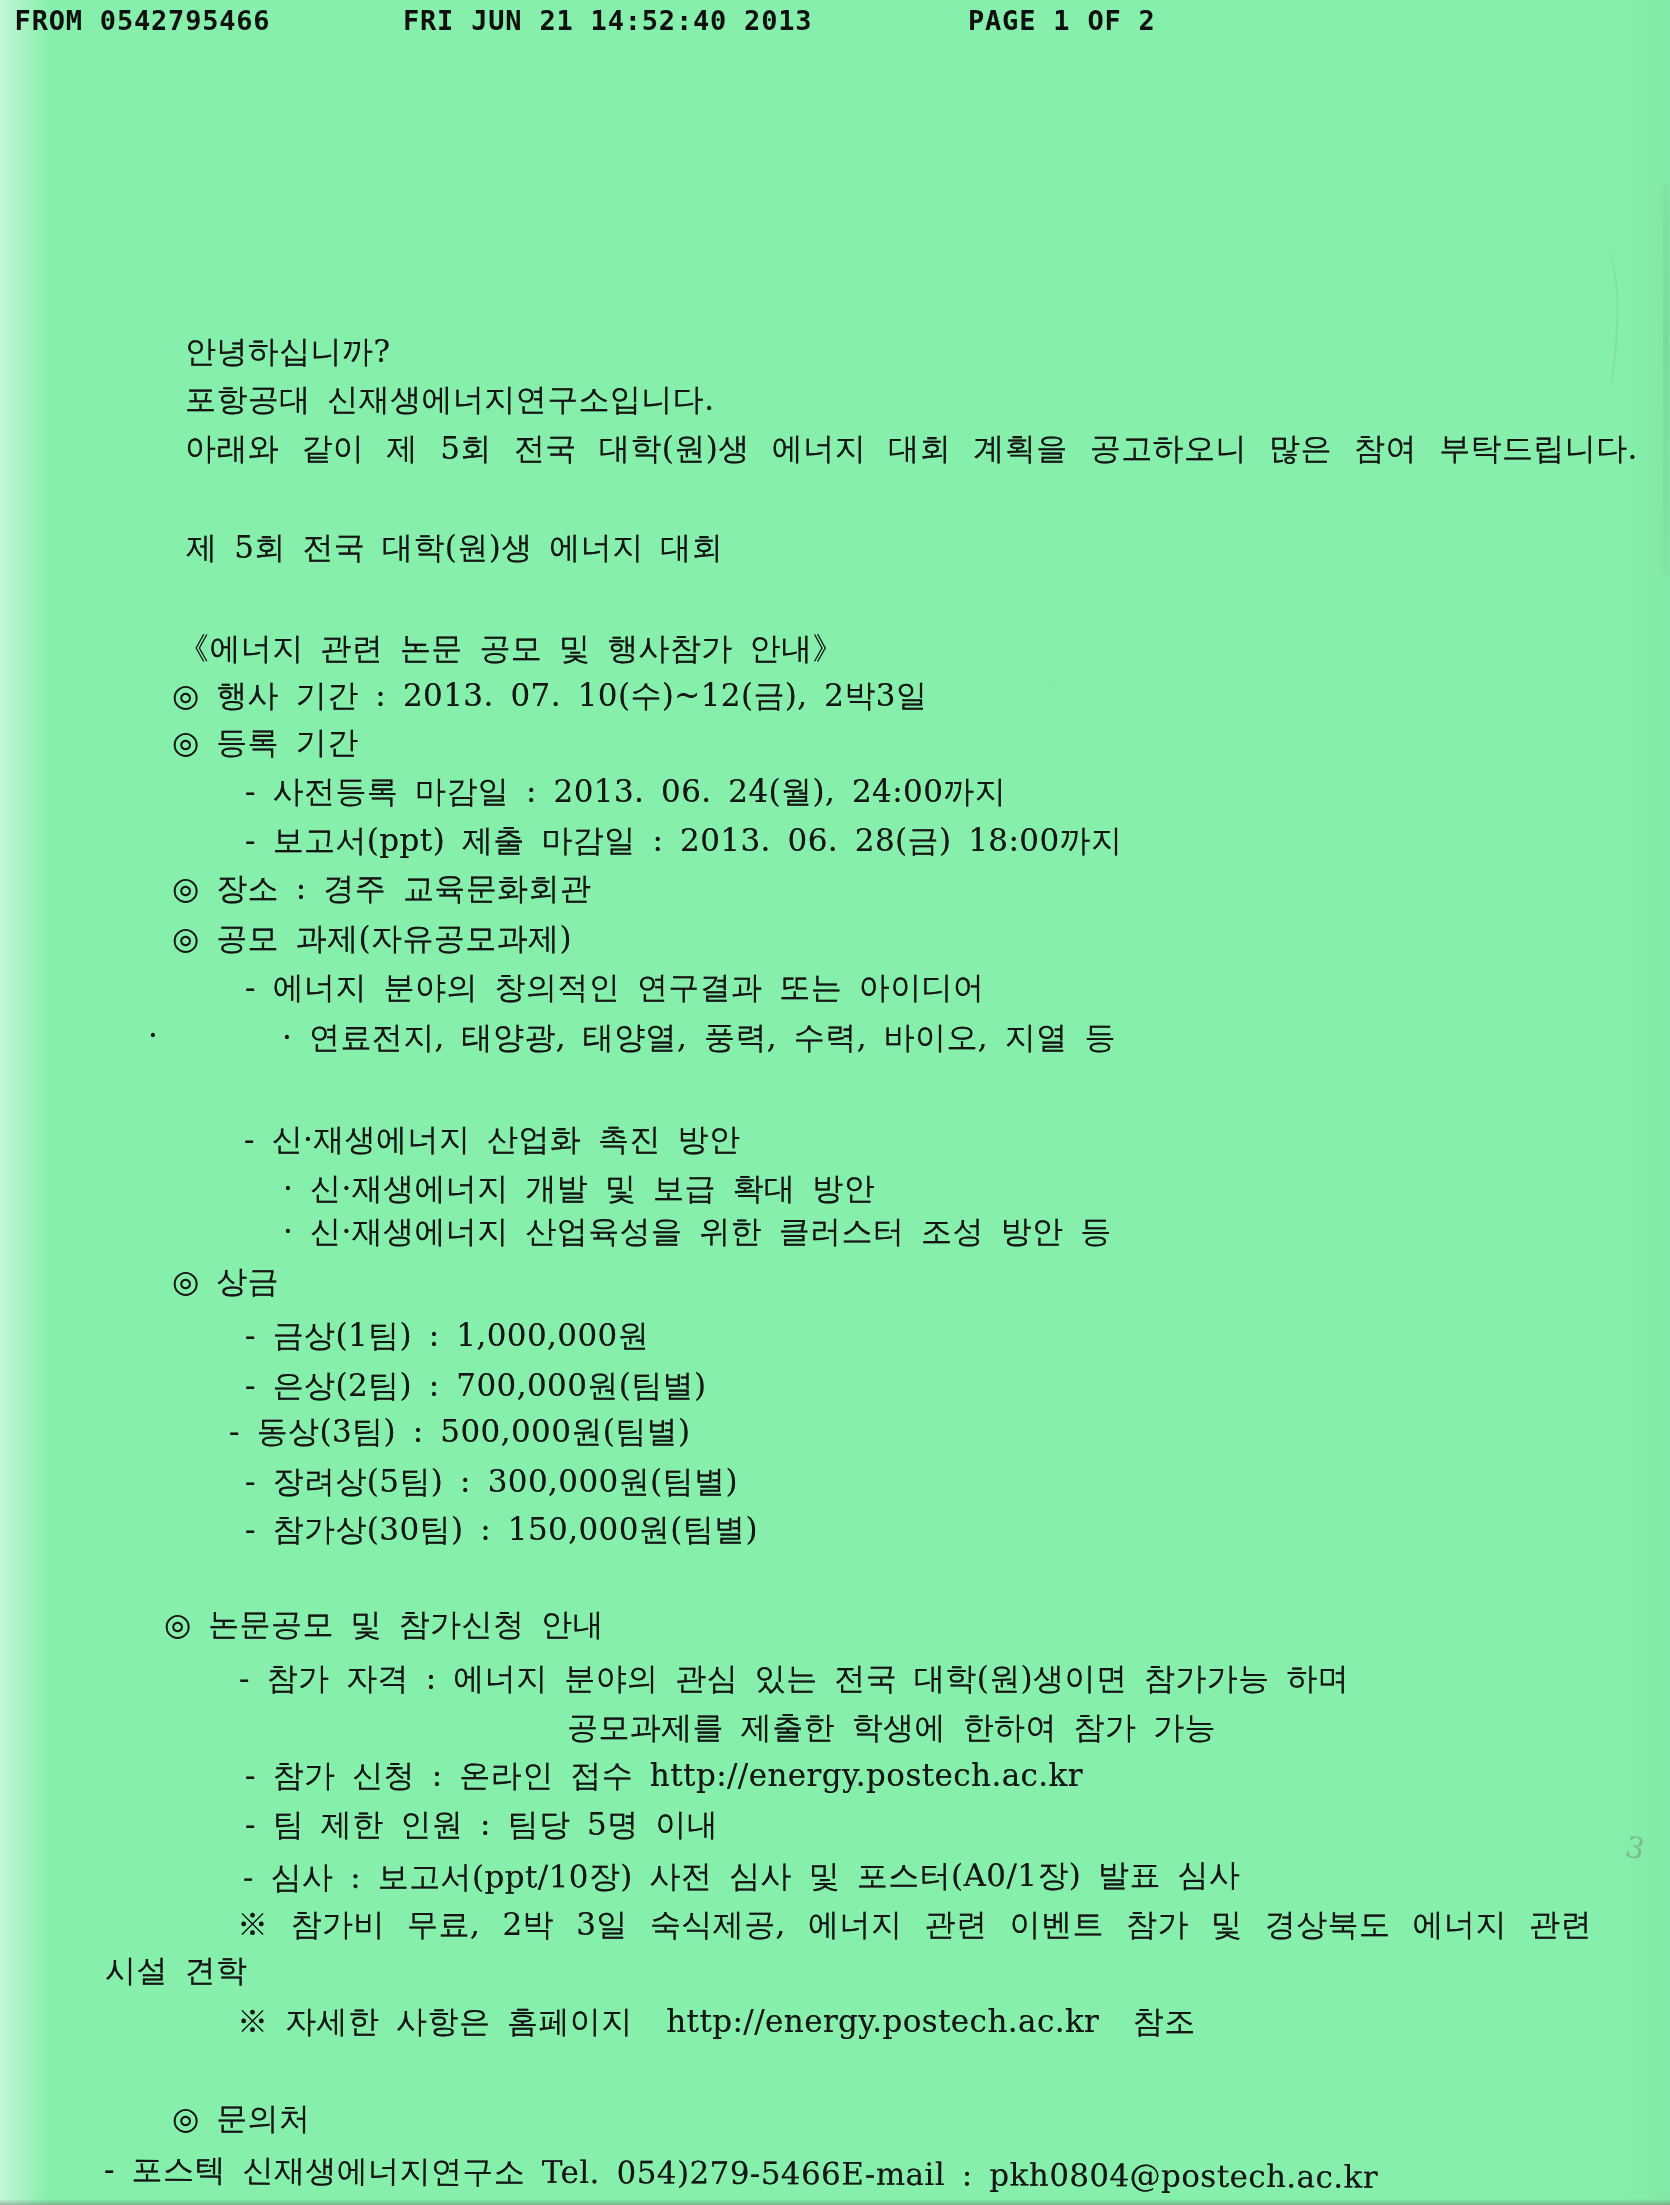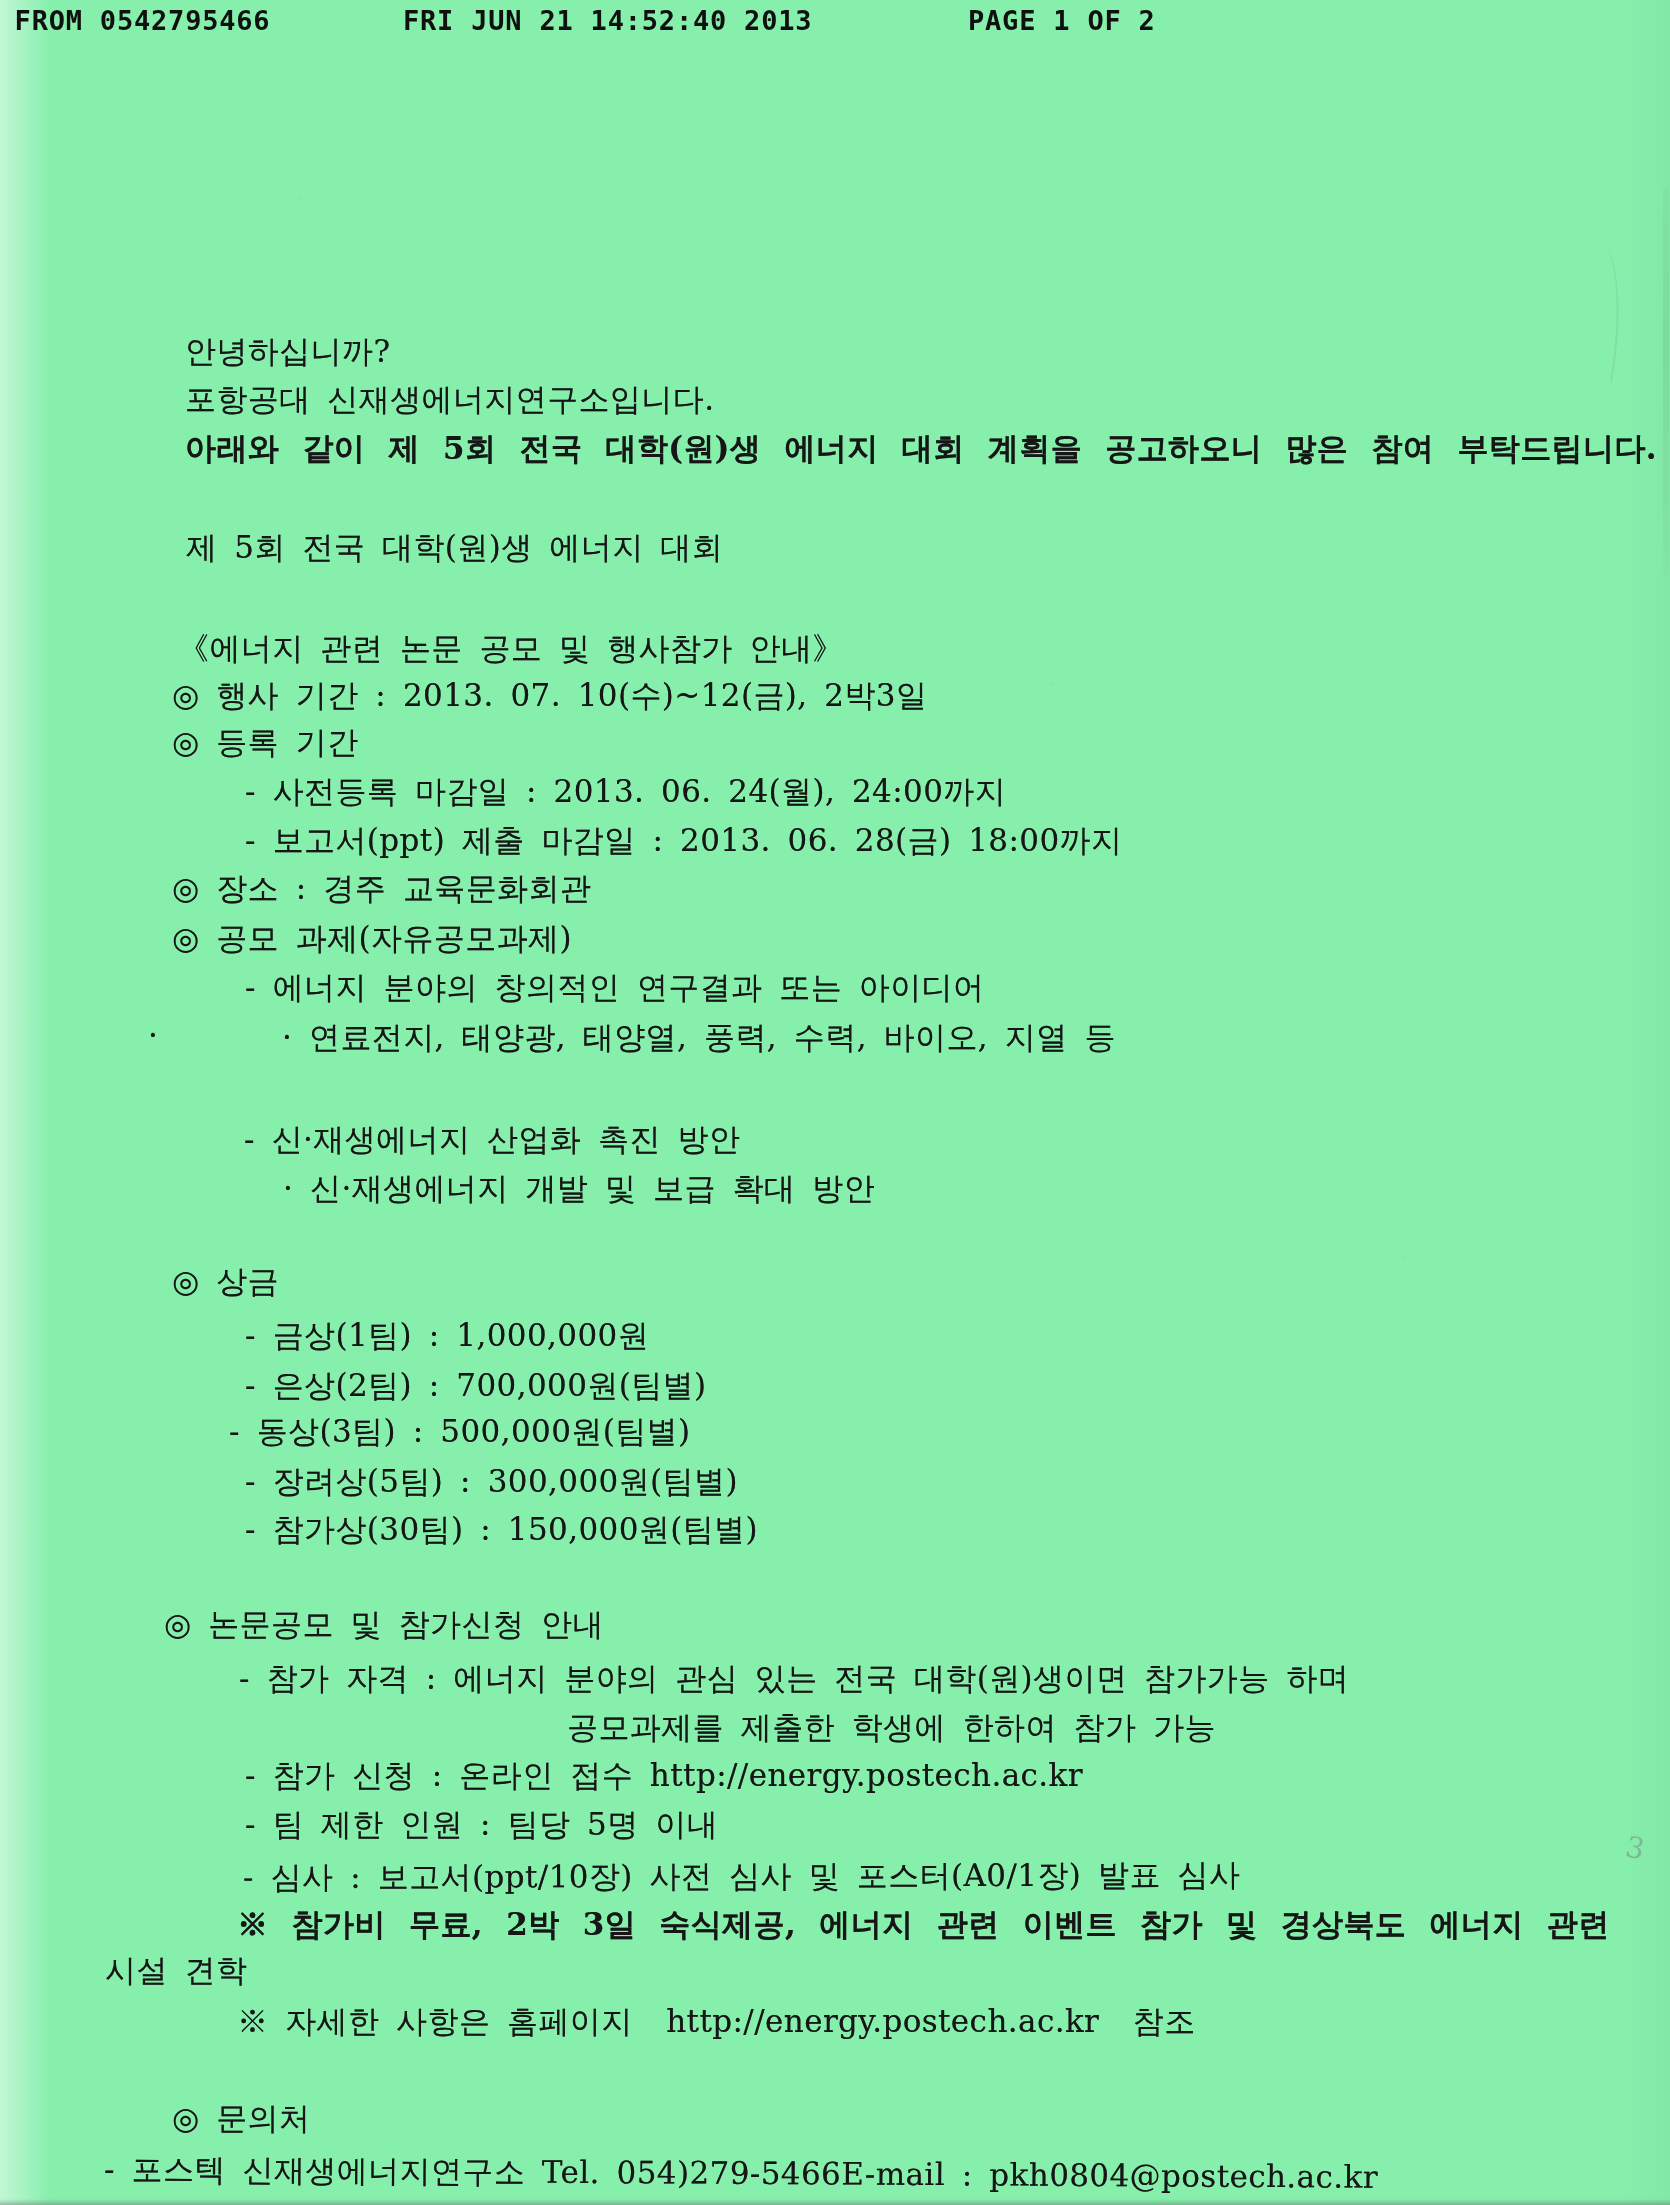--- a/index.html
+++ b/index.html
@@ -37,21 +37,21 @@
   .fax-header span { position: absolute; top: 0; }
   .ln {
     position: absolute;
     font-size: 31px;
     line-height: 1.15;
     white-space: pre;
     word-spacing: 6.5px;
     letter-spacing: 0.4px;
     text-shadow: 0 0 0.5px rgba(10,10,10,0.55);
   }
-  .stretch { word-spacing: 12px; font-weight: bold; }
+  .stretch { word-spacing: 12px; }
   .tilt { transform: rotate(0.35deg); transform-origin: left center; }
   .tilt-n { transform: rotate(-0.15deg); transform-origin: left center; }
   .artifact-curve {
     position: absolute;
     top: 243px; left: 1575px;
     width: 45px; height: 138px;
     border-right: 2.4px solid rgba(90,90,90,0.10);
     border-top-right-radius: 70% 90%;
     transform: rotate(8deg);
   }
@@ -99,20 +99,21 @@
   <div class="ln" style="top:823px; left:245px">- 보고서(ppt) 제출 마감일 : 2013. 06. 28(금) 18:00까지</div>
   <div class="ln" style="top:871px; left:172px">◎ 장소 : 경주 교육문화회관</div>
 
   <div class="ln" style="top:921px; left:172px">◎ 공모 과제(자유공모과제)</div>
   <div class="ln" style="top:970px; left:245px">- 에너지 분야의 창의적인 연구결과 또는 아이디어</div>
   <div class="ln" style="top:1018px; left:148px">·</div>
   <div class="ln" style="top:1020px; left:282px">· 연료전지, 태양광, 태양열, 풍력, 수력, 바이오, 지열 등</div>
 
   <div class="ln" style="top:1122px; left:244px">- 신·재생에너지 산업화 촉진 방안</div>
   <div class="ln" style="top:1171px; left:283px">· 신·재생에너지 개발 및 보급 확대 방안</div>
+  <div class="ln" style="top:1214px; left:283px">· 신·재생에너지 산업육성을 위한 클러스터 조성 방안 등</div>
 
   <div class="ln" style="top:1264px; left:172px">◎ 상금</div>
   <div class="ln" style="top:1318px; left:245px">- 금상(1팀) : 1,000,000원</div>
   <div class="ln" style="top:1368px; left:245px">- 은상(2팀) : 700,000원(팀별)</div>
   <div class="ln" style="top:1414px; left:229px">- 동상(3팀) : 500,000원(팀별)</div>
   <div class="ln" style="top:1464px; left:245px">- 장려상(5팀) : 300,000원(팀별)</div>
   <div class="ln" style="top:1512px; left:245px">- 참가상(30팀) : 150,000원(팀별)</div>
 
   <div class="ln" style="top:1607px; left:164px">◎ 논문공모 및 참가신청 안내</div>
   <div class="ln" style="top:1661px; left:239px">- 참가 자격 : 에너지 분야의 관심 있는 전국 대학(원)생이면 참가가능 하며</div>

